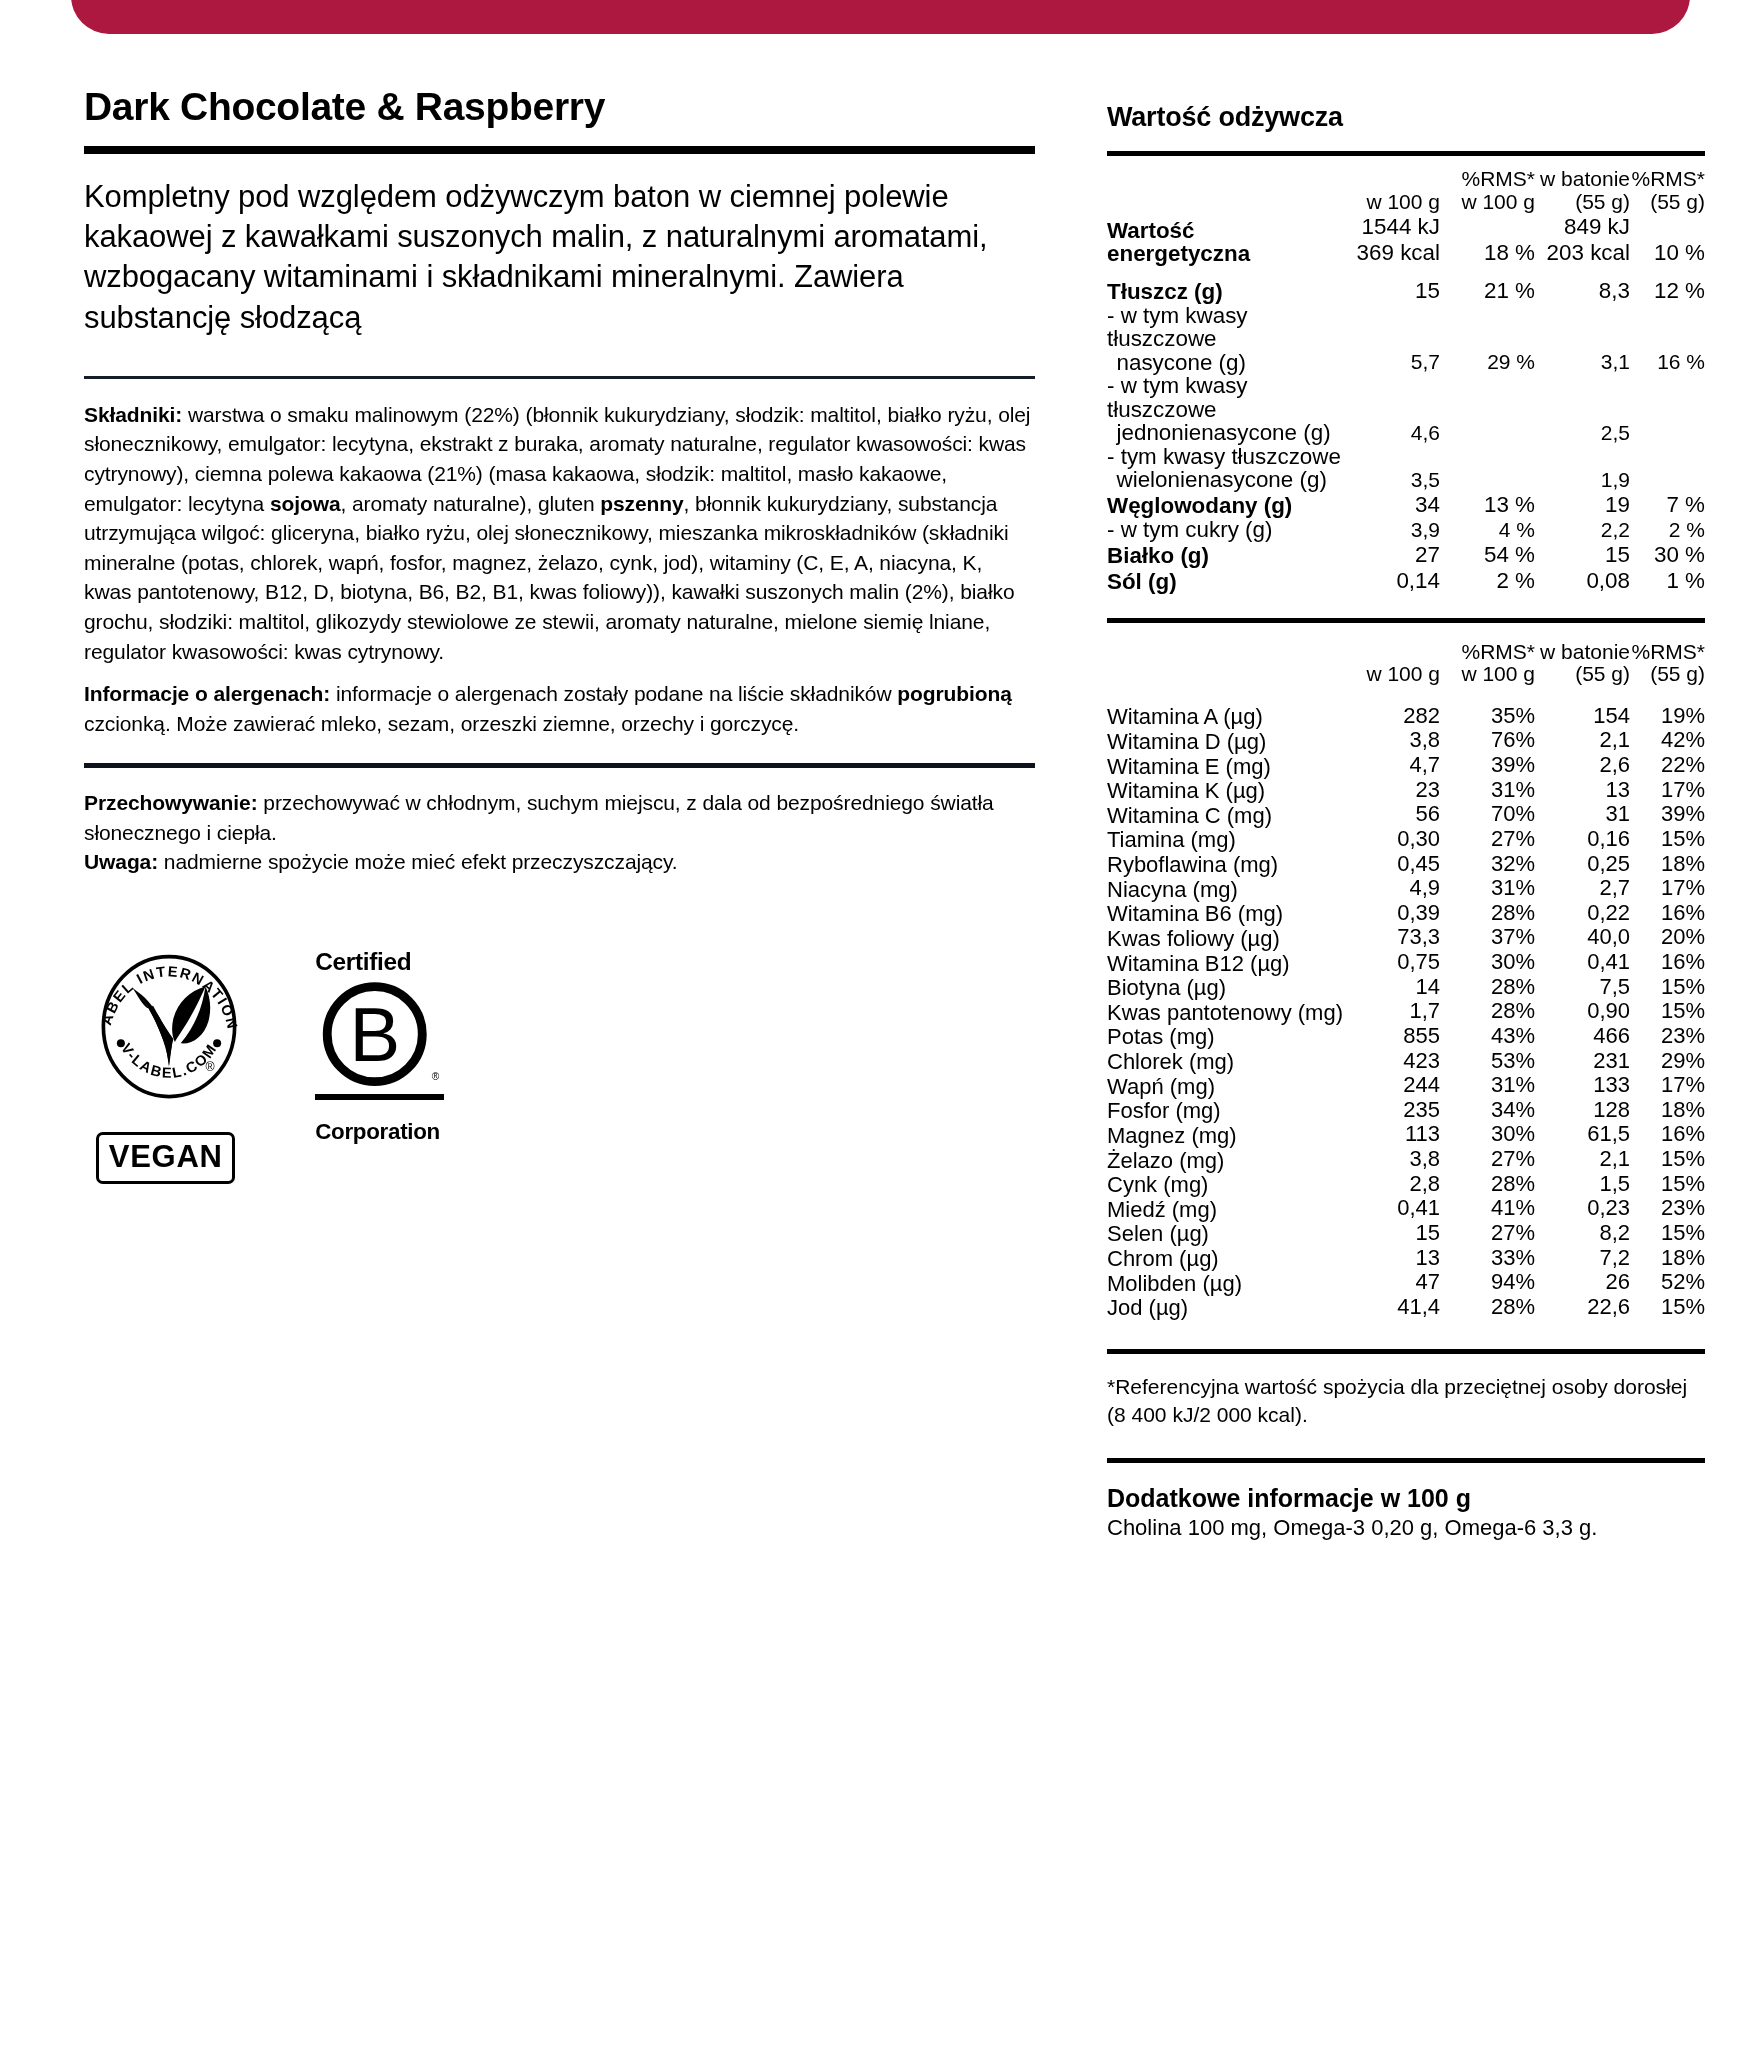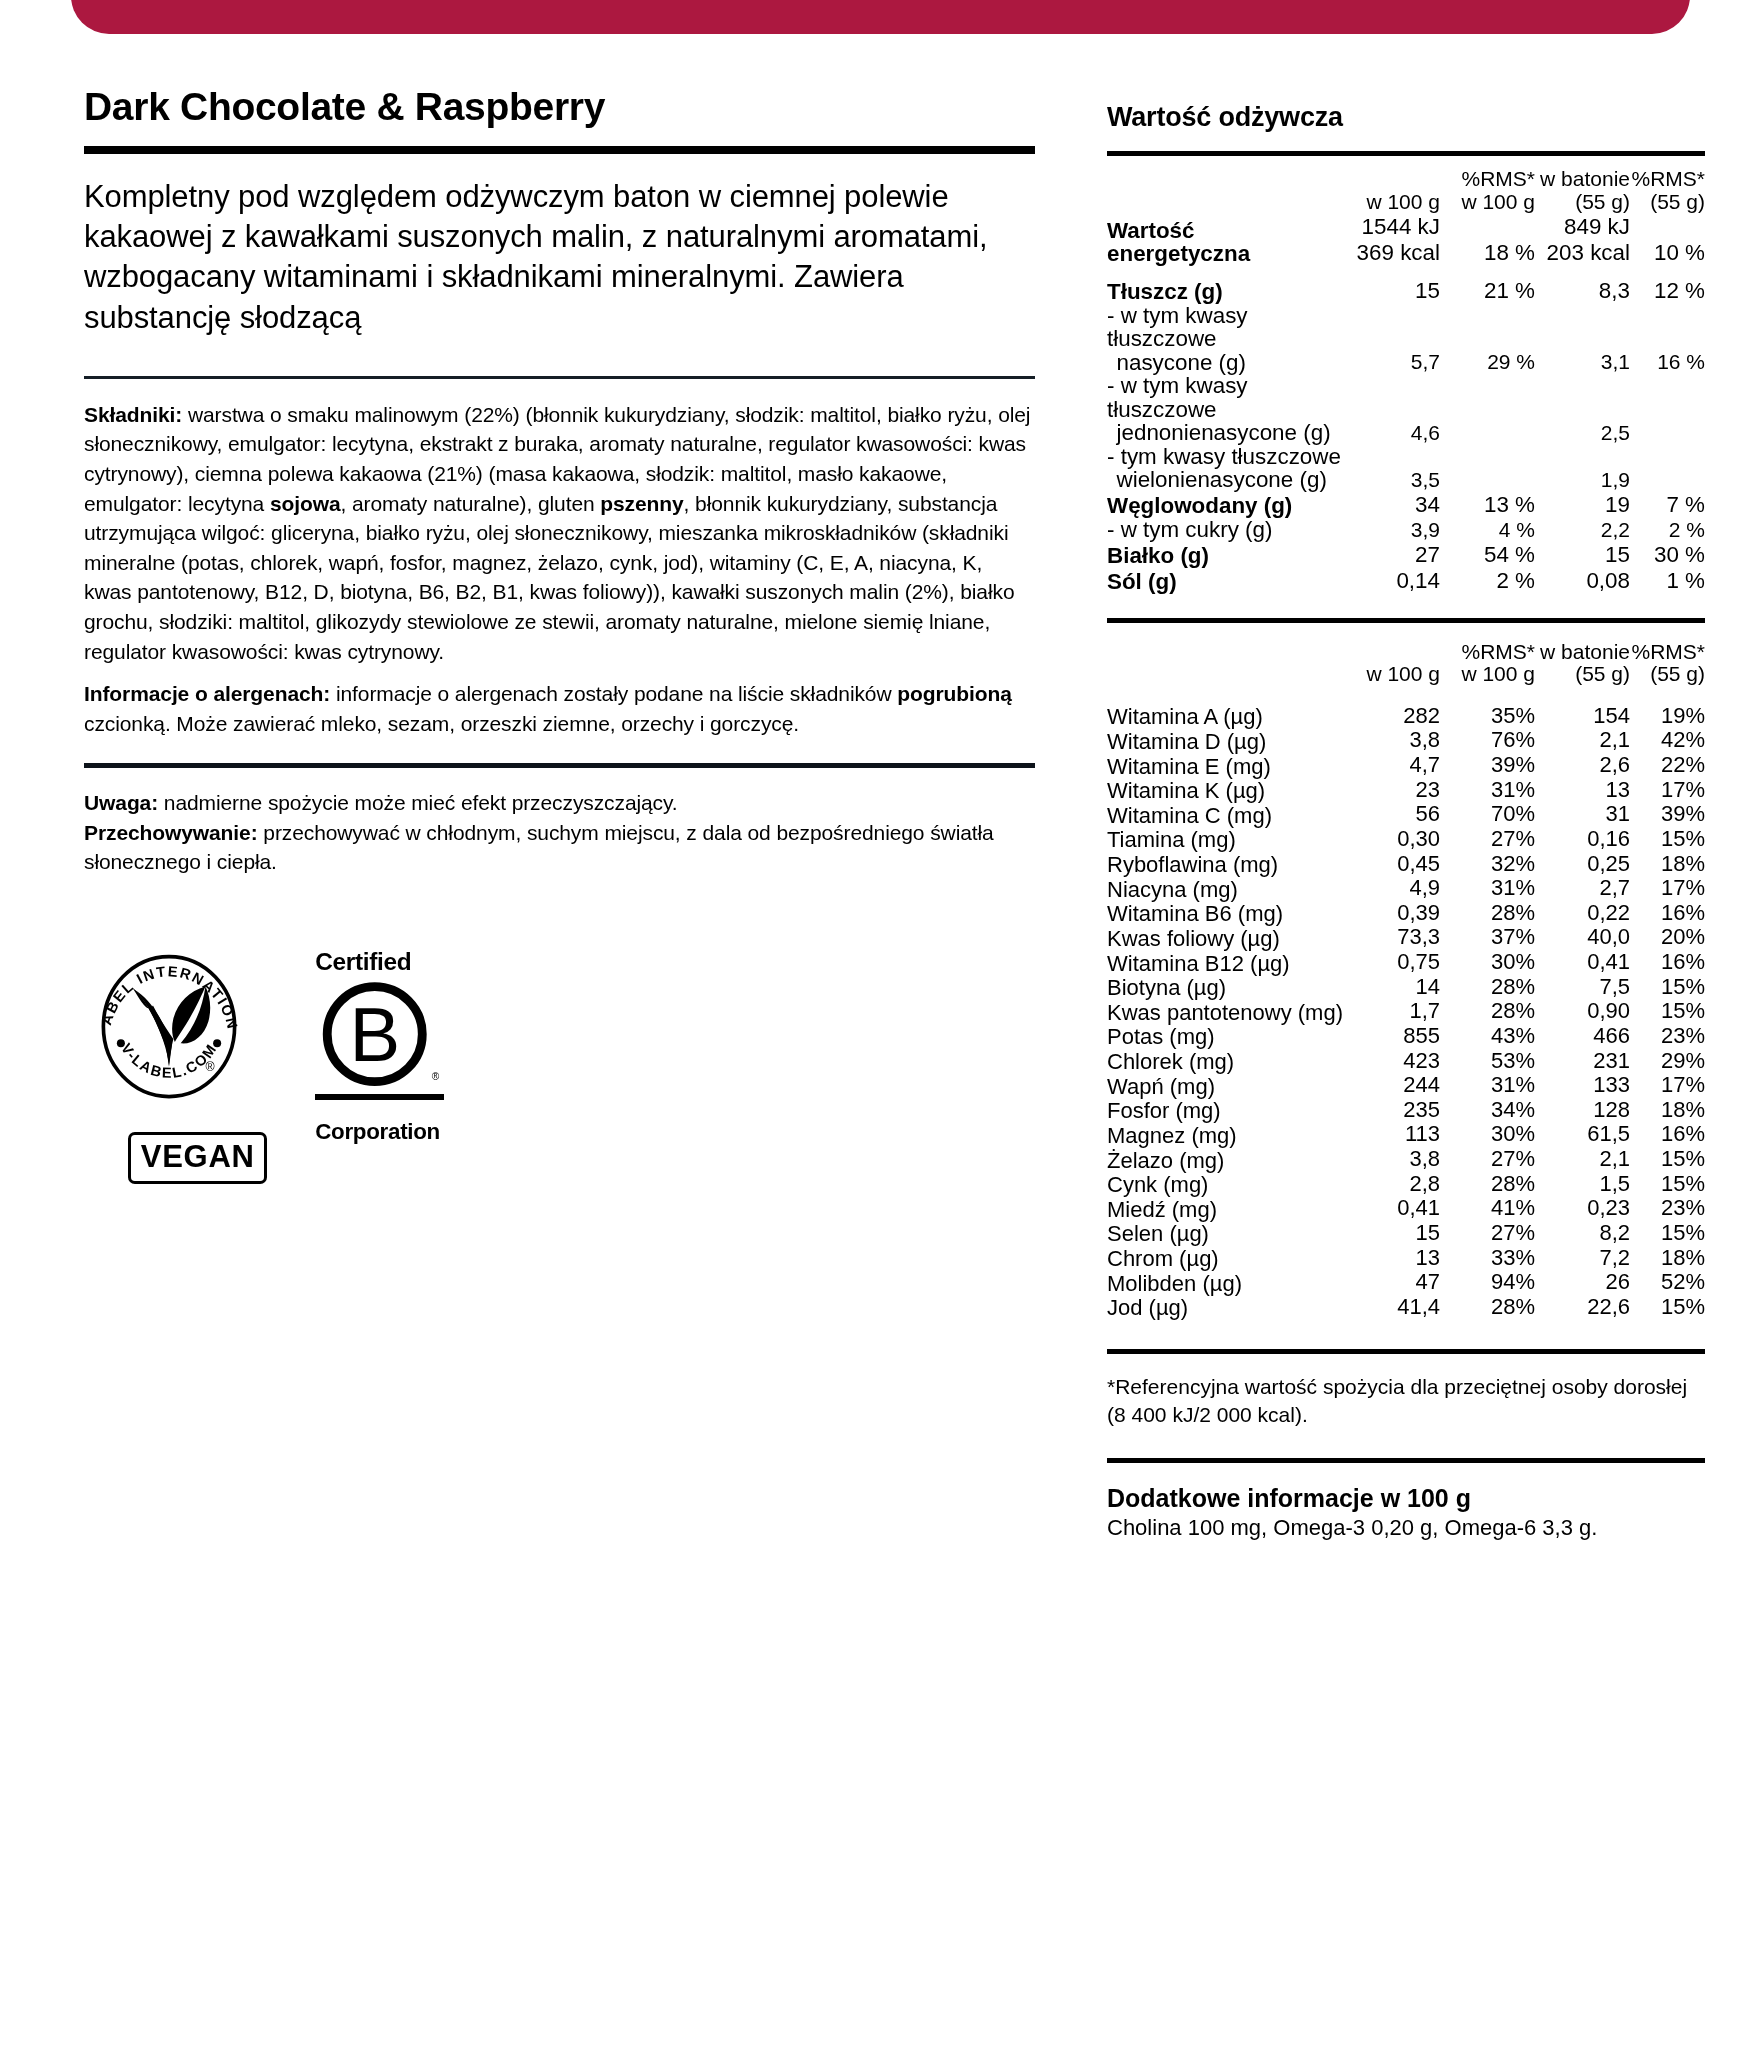--- a/index.html
+++ b/index.html
@@ -203,22 +203,22 @@
     </div>
 
     <div class="block-allergens para">
       <b>Informacje o alergenach:</b><span> informacje o alergenach zostały podane na liście składników </span><b>pogrubioną</b><span> czcionką. Może zawierać mleko, sezam, orzeszki ziemne, orzechy i gorczycę.</span>
     </div>
 
     <div class="spacer-md"></div>
     <div class="rule-med"></div>
 
     <div class="block-notes para">
+      <div><b>Przechowywanie:</b><span> przechowywać w chłodnym, suchym miejscu, z dala od bezpośredniego światła słonecznego i ciepła.</span></div>
       <div><b>Uwaga:</b><span> nadmierne spożycie może mieć efekt przeczyszczający.</span></div>
-      <div><b>Przechowywanie:</b><span> przechowywać w chłodnym, suchym miejscu, z dala od bezpośredniego światła słonecznego i ciepła.</span></div>
     </div>
 
     <div class="logos">
 
       <div class="vlabel">
         <svg viewBox="0 0 200 240" width="146" height="175">
           <defs>
             <path id="arcTop" d="M 20,105 A 82,88 0 0 1 180,105" fill="none"></path>
             <path id="arcBot" d="M 26,112 A 76,82 0 0 0 174,112" fill="none"></path>
           </defs>
@@ -232,21 +232,21 @@
           <circle cx="34" cy="128" r="5.5" fill="#000"></circle>
           <circle cx="166" cy="128" r="5.5" fill="#000"></circle>
 
           <path d="M 50,52 C 62,60 78,86 92,124 C 96,136 99,148 100,158 C 101,146 103,134 106,122 C 96,108 86,92 78,76 C 70,88 62,70 50,52 Z" fill="#000"></path>
           <path d="M 52,54 C 66,66 84,98 96,134 L 100,160 L 104,130 C 92,96 74,66 52,54 Z" fill="#000"></path>
 
           <path d="M 150,50 C 128,56 112,72 106,94 C 103,106 104,118 108,126 C 116,112 130,96 150,50 Z" fill="#000"></path>
           <path d="M 150,50 C 146,78 136,104 116,128 C 132,130 148,118 154,98 C 159,80 156,62 150,50 Z" fill="#000"></path>
           <text x="150" y="166" font-family="'Liberation Sans', sans-serif" font-size="17" fill="#000">®</text>
         </svg>
-        <div style="margin-top:5.4px; border:3.4px solid #000; border-radius:6.8px; width:139px; box-sizing:border-box; text-align:center; padding:4.1px 0 5.4px 0;margin-left:32px;">
+        <div style="margin-top:5.4px; border:3.4px solid #000; border-radius:6.8px; width:139px; box-sizing:border-box; text-align:center; padding:4.1px 0 5.4px 0;">
           <span style="font-size:31px; font-weight:bold; letter-spacing:0.7px;">VEGAN</span>
         </div>
       </div>
 
       <div class="bcorp">
         <div style="font-size:24.4px; font-weight:bold; letter-spacing:-0.3px; line-height:1;">Certified</div>
         <svg viewBox="0 0 190 160" width="129" height="109" style="display:block; margin-top:6.8px;">
           <circle cx="88" cy="78" r="70" fill="none" stroke="#000" stroke-width="13"></circle>
           <text x="88" y="118" text-anchor="middle" font-family="'Liberation Sans', sans-serif" font-size="112" font-weight="normal" fill="#000">B</text>
           <text x="172" y="146" font-family="'Liberation Sans', sans-serif" font-size="15" fill="#000">®</text>

